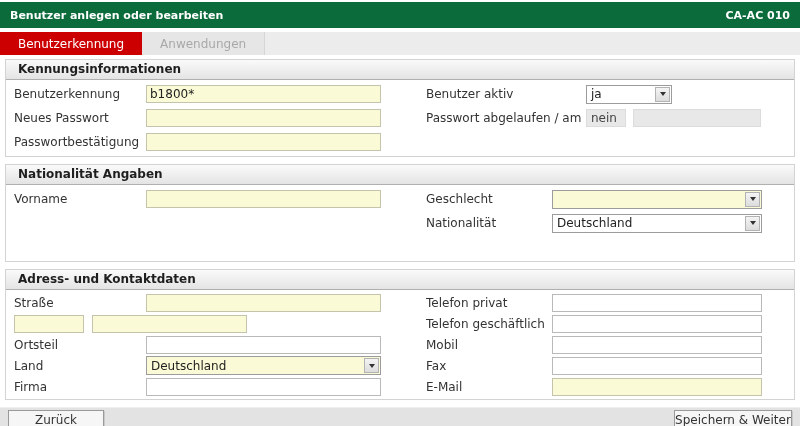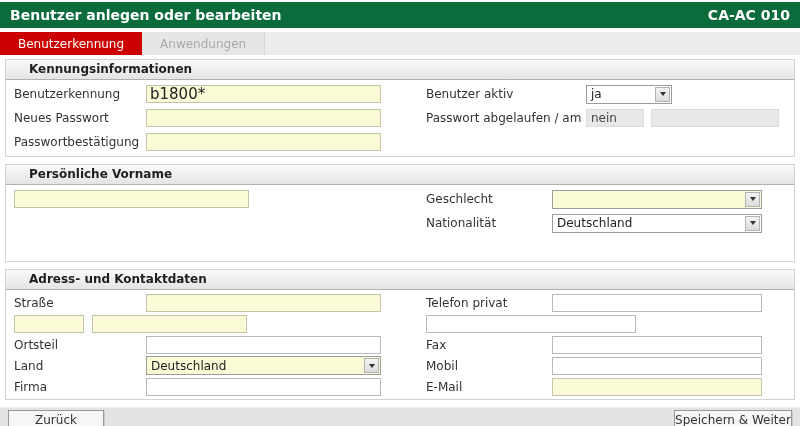--- a/index.html
+++ b/index.html
@@ -11,21 +11,21 @@
     color: #333;
   }
 
   
   .titlebar {
     margin-top: 2px;
     height: 26px;
     background: #0B6B3B;
     color: #fff;
     font-weight: bold;
-    font-size: 14px;
+    font-size: 11px;
     display: flex;
     align-items: center;
     justify-content: space-between;
     padding: 0 10px;
   }
 
   
   .tabbar {
     margin-top: 4px;
     height: 23px;
@@ -42,48 +42,48 @@
   .tab.active { background: #CC0000; color: #fff; }
   .tab.inactive { background: #e6e6e6; color: #a8a8a8; border-right: 1px solid #d6d6d6; }
 
   
   .main { padding: 4px 5px 0 5px; }
   .section { border: 1px solid #d3d3d3; margin-bottom: 7px; background: #fff; }
   .section-header {
     height: 20px;
     background: linear-gradient(#fafafa, #e4e4e4);
     border-bottom: 1px solid #b0b0b0;
-    padding: 2px 23px;
+    padding: 2px 12px;
     font-weight: bold;
     color: #1e1e1e;
   }
   .section-body { display: flex; padding: 2px 8px; }
   .col { display: flex; flex-direction: column; }
   .col.left { width: 412px; flex-shrink: 0; }
   .col.right { flex: 1; }
   .frow { display: flex; align-items: center; height: 24px; }
   .sec3 .frow { height: 21px; }
   .col.left .frow > label { width: 132px; flex-shrink: 0; white-space: nowrap; }
   .col.right .frow > label { width: 126px; flex-shrink: 0; white-space: nowrap; }
   .col.right.wide-labels .frow > label { width: 160px; }
 
   
   .tinput {
     height: 18px;
     border: 1px solid #b9b9b9;
     background: #fff;
     font-family: inherit;
-    font-size: 15px;
+    font-size: 12px;
     color: #222;
     padding: 1px 3px;
   }
   .tinput.yellow { background: #FBFAD7; border-color: #c4c3ab; }
   .w235 { width: 235px; } .w210 { width: 210px; } .w155 { width: 155px; }
   .w128 { width: 128px; } .w75 { width: 75px; } .w70 { width: 70px; }
-  .w66 { width: 86px; }  .w58 { width: 58px; }
+  .w66 { width: 86px; }  .w58 { width: 40px; }
   .ml8 { margin-left: 8px; } .ml7 { margin-left: 7px; }
 
   .readonly-box {
     height: 18px;
     background: #E8E8E8;
     border: 1px solid #dcdcdc;
     display: flex;
     align-items: center;
     padding: 0 4px;
     color: #444;
@@ -191,24 +191,25 @@
         <div class="frow">
           <label>Passwort abgelaufen / am</label>
           <div class="readonly-box w58">nein</div>
           <div class="readonly-box w128 ml7"></div>
         </div>
       </div>
     </div>
   </div>
 
   <div class="section">
-    <div class="section-header">Persönliche Vorname</div>
+    <div class="section-header">Nationalität Angaben</div>
     <div class="section-body">
       <div class="col left">
         <div class="frow">
+          <label>Vorname</label>
           <input type="text" class="tinput yellow w235" value="" style="">
         </div>
       </div>
       <div class="col right">
         <div class="frow">
           <label>Geschlecht</label>
           <div class="select yellow w210">
             <span class="sel-text"></span>
             <span class="sel-btn">
                 <i class="arr"></i>
@@ -258,28 +259,29 @@
           <label>Firma</label>
           <input type="text" class="tinput w235" value="" style="">
         </div>
       </div>
       <div class="col right">
         <div class="frow">
           <label>Telefon privat</label>
           <input type="text" class="tinput w210" value="" style="">
         </div>
         <div class="frow">
+          <label>Telefon geschäftlich</label>
+          <input type="text" class="tinput w210" value="" style="">
+        </div>
+        <div class="frow">
+          <label>Mobil</label>
           <input type="text" class="tinput w210" value="" style="">
         </div>
         <div class="frow">
           <label>Fax</label>
-          <input type="text" class="tinput w210" value="" style="">
-        </div>
-        <div class="frow">
-          <label>Mobil</label>
           <input type="text" class="tinput w210" value="" style="">
         </div>
         <div class="frow">
           <label>E-Mail</label>
           <input type="text" class="tinput yellow w210" value="" style="">
         </div>
       </div>
     </div>
   </div>
 

